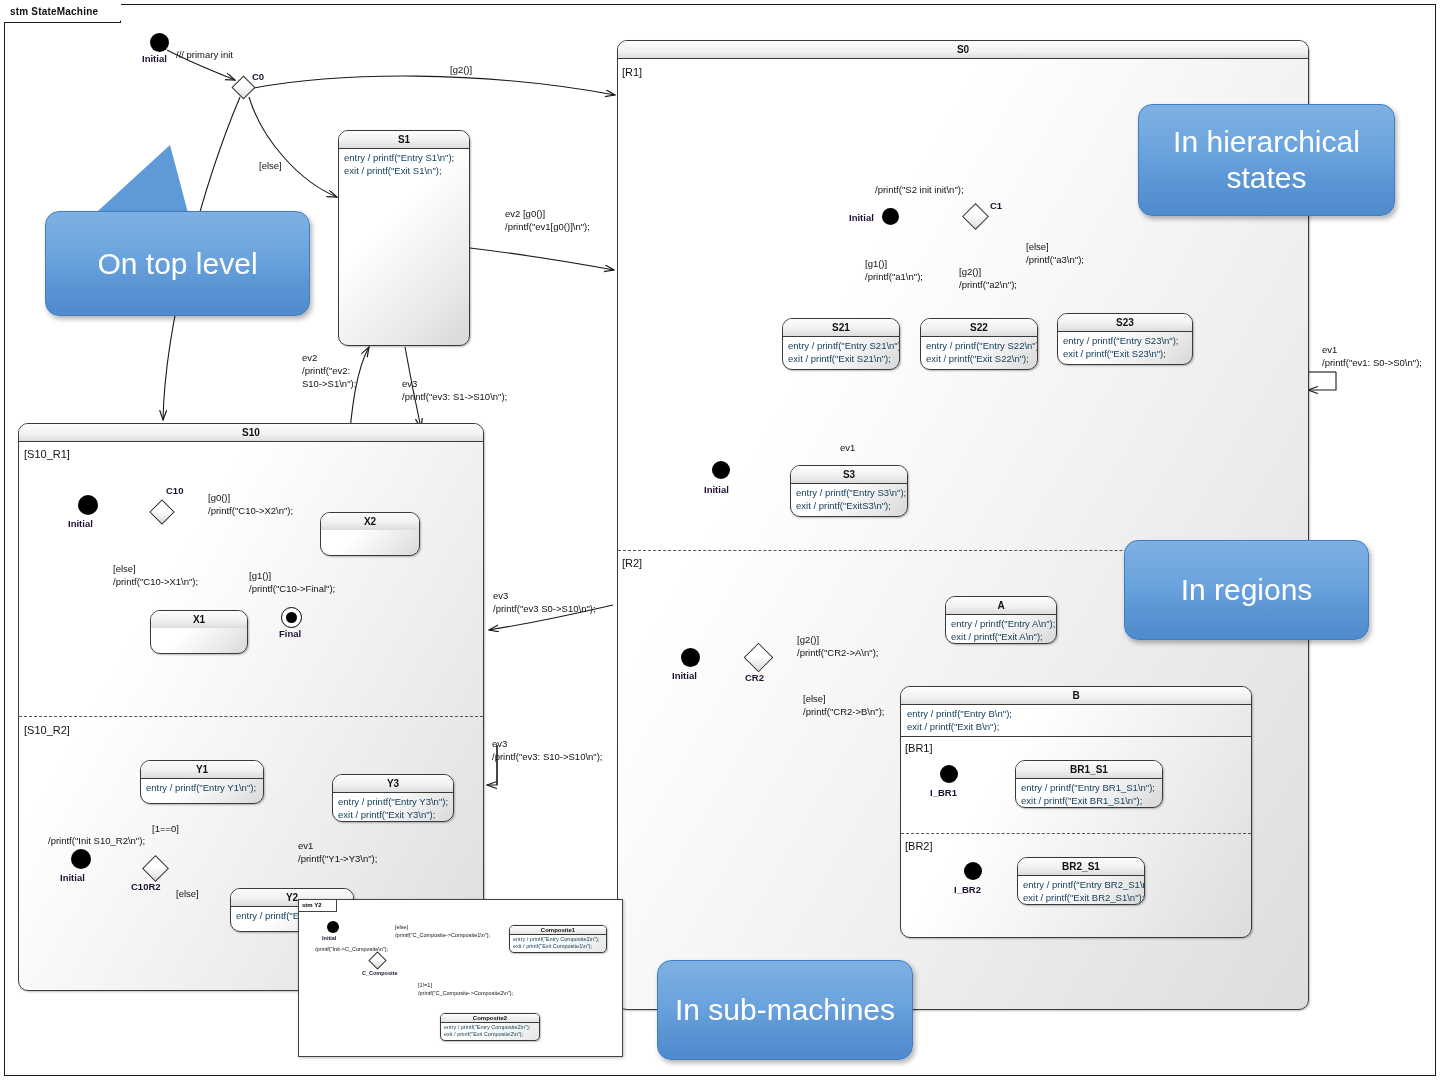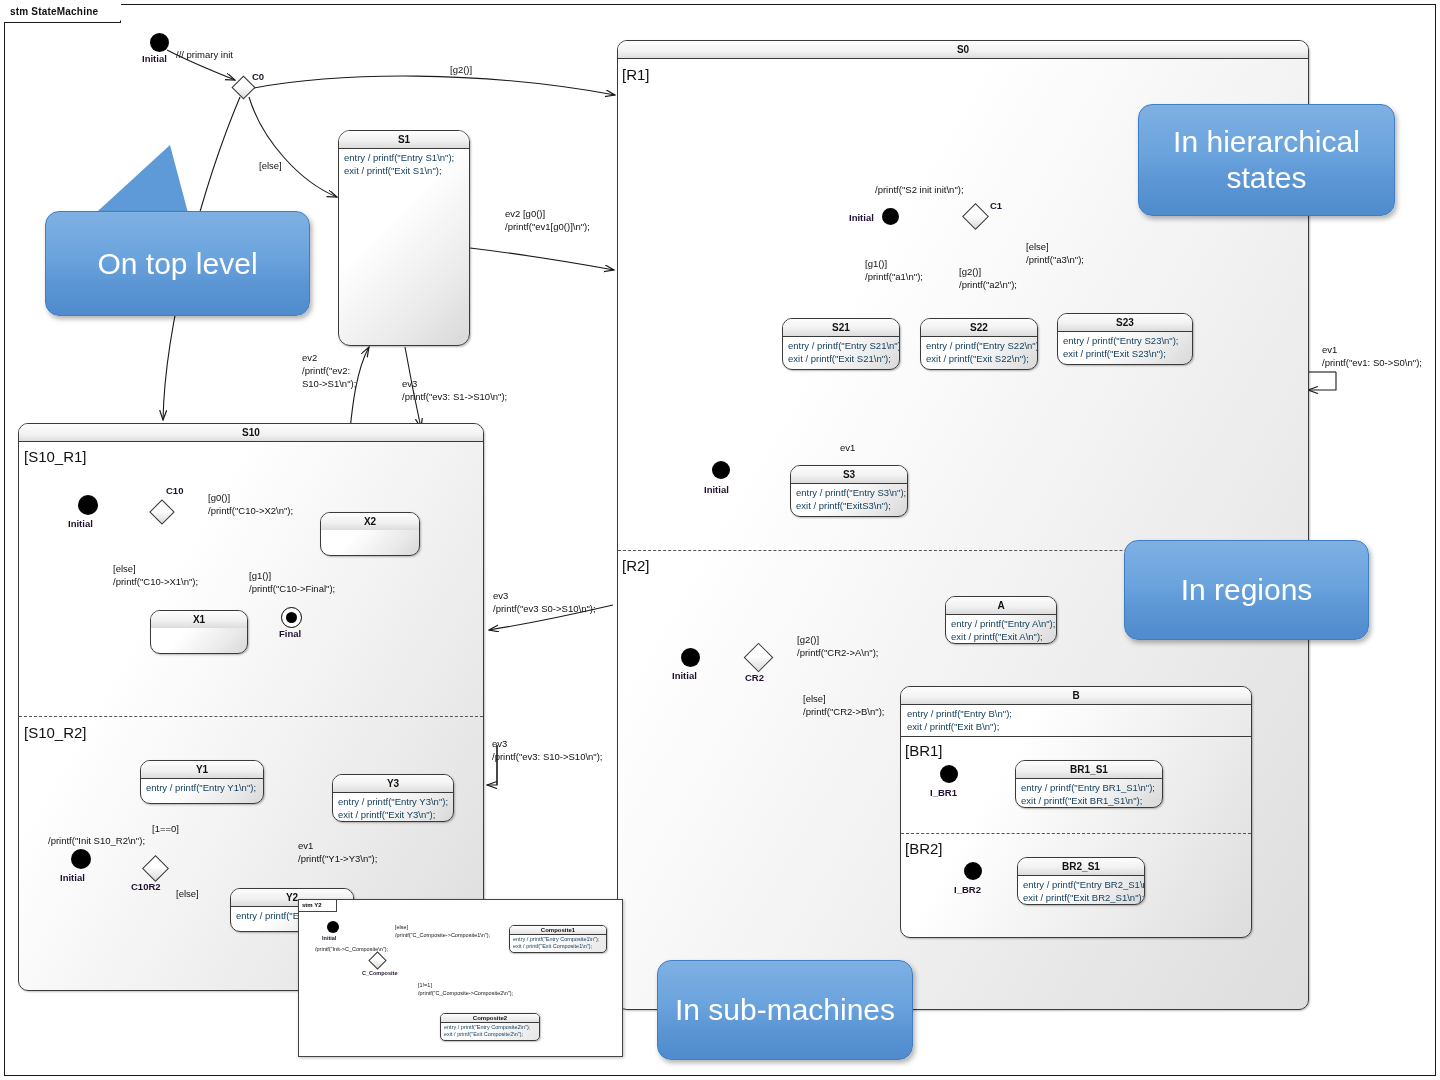--- a/index.html
+++ b/index.html
@@ -96,21 +96,21 @@
   .compstate > .acts {
     padding: 3px 6px;
     font-size: 9.5px;
     color: #15405c;
     line-height: 12.5px;
     border-bottom: 1.1px solid #3a3a3a;
     white-space: nowrap;
   }
   .regionlabel {
     position: absolute;
-    font-size: 15px;
+    font-size: 11px;
     color: #111;
     white-space: nowrap;
   }
   .regiondiv {
     position: absolute;
     border-top: 1.2px dashed #555;
   }
   
   .initial {
     position: absolute;
@@ -299,21 +299,21 @@
   <div class="initial" style="left:150px; top:33px; width:19px; height:19px;"></div>
   <div class="lbl ps" style="left:142px; top:53px;">Initial</div>
   <div class="lbl" style="left:176px; top:49px;">/// primary init</div>
 
   <div class="choice" style="left:235px; top:79px; width:17px; height:17px;"></div>
   <div class="lbl ps" style="left:252px; top:71px;">C0</div>
 
   <div class="lbl" style="left:450px; top:64px;">[g2()]</div>
   <div class="lbl" style="left:259px; top:160px;">[else]</div>
 
-  <div class="state" style="left:338px; top:130px; width:132px; height:216px;border-radius:12px;">
+  <div class="state" style="left:338px; top:130px; width:132px; height:216px;">
     <div class="title">S1</div>
     <div class="body">
       <div>entry / printf("Entry S1\n");</div>
       <div>exit / printf("Exit S1\n");</div>
     </div>
   </div>
 
   <div class="lbl" style="left:505px; top:208px;">ev2 [g0()]</div>
   <div class="lbl" style="left:505px; top:221px;">/printf("ev1[g0()]\n");</div>
 

